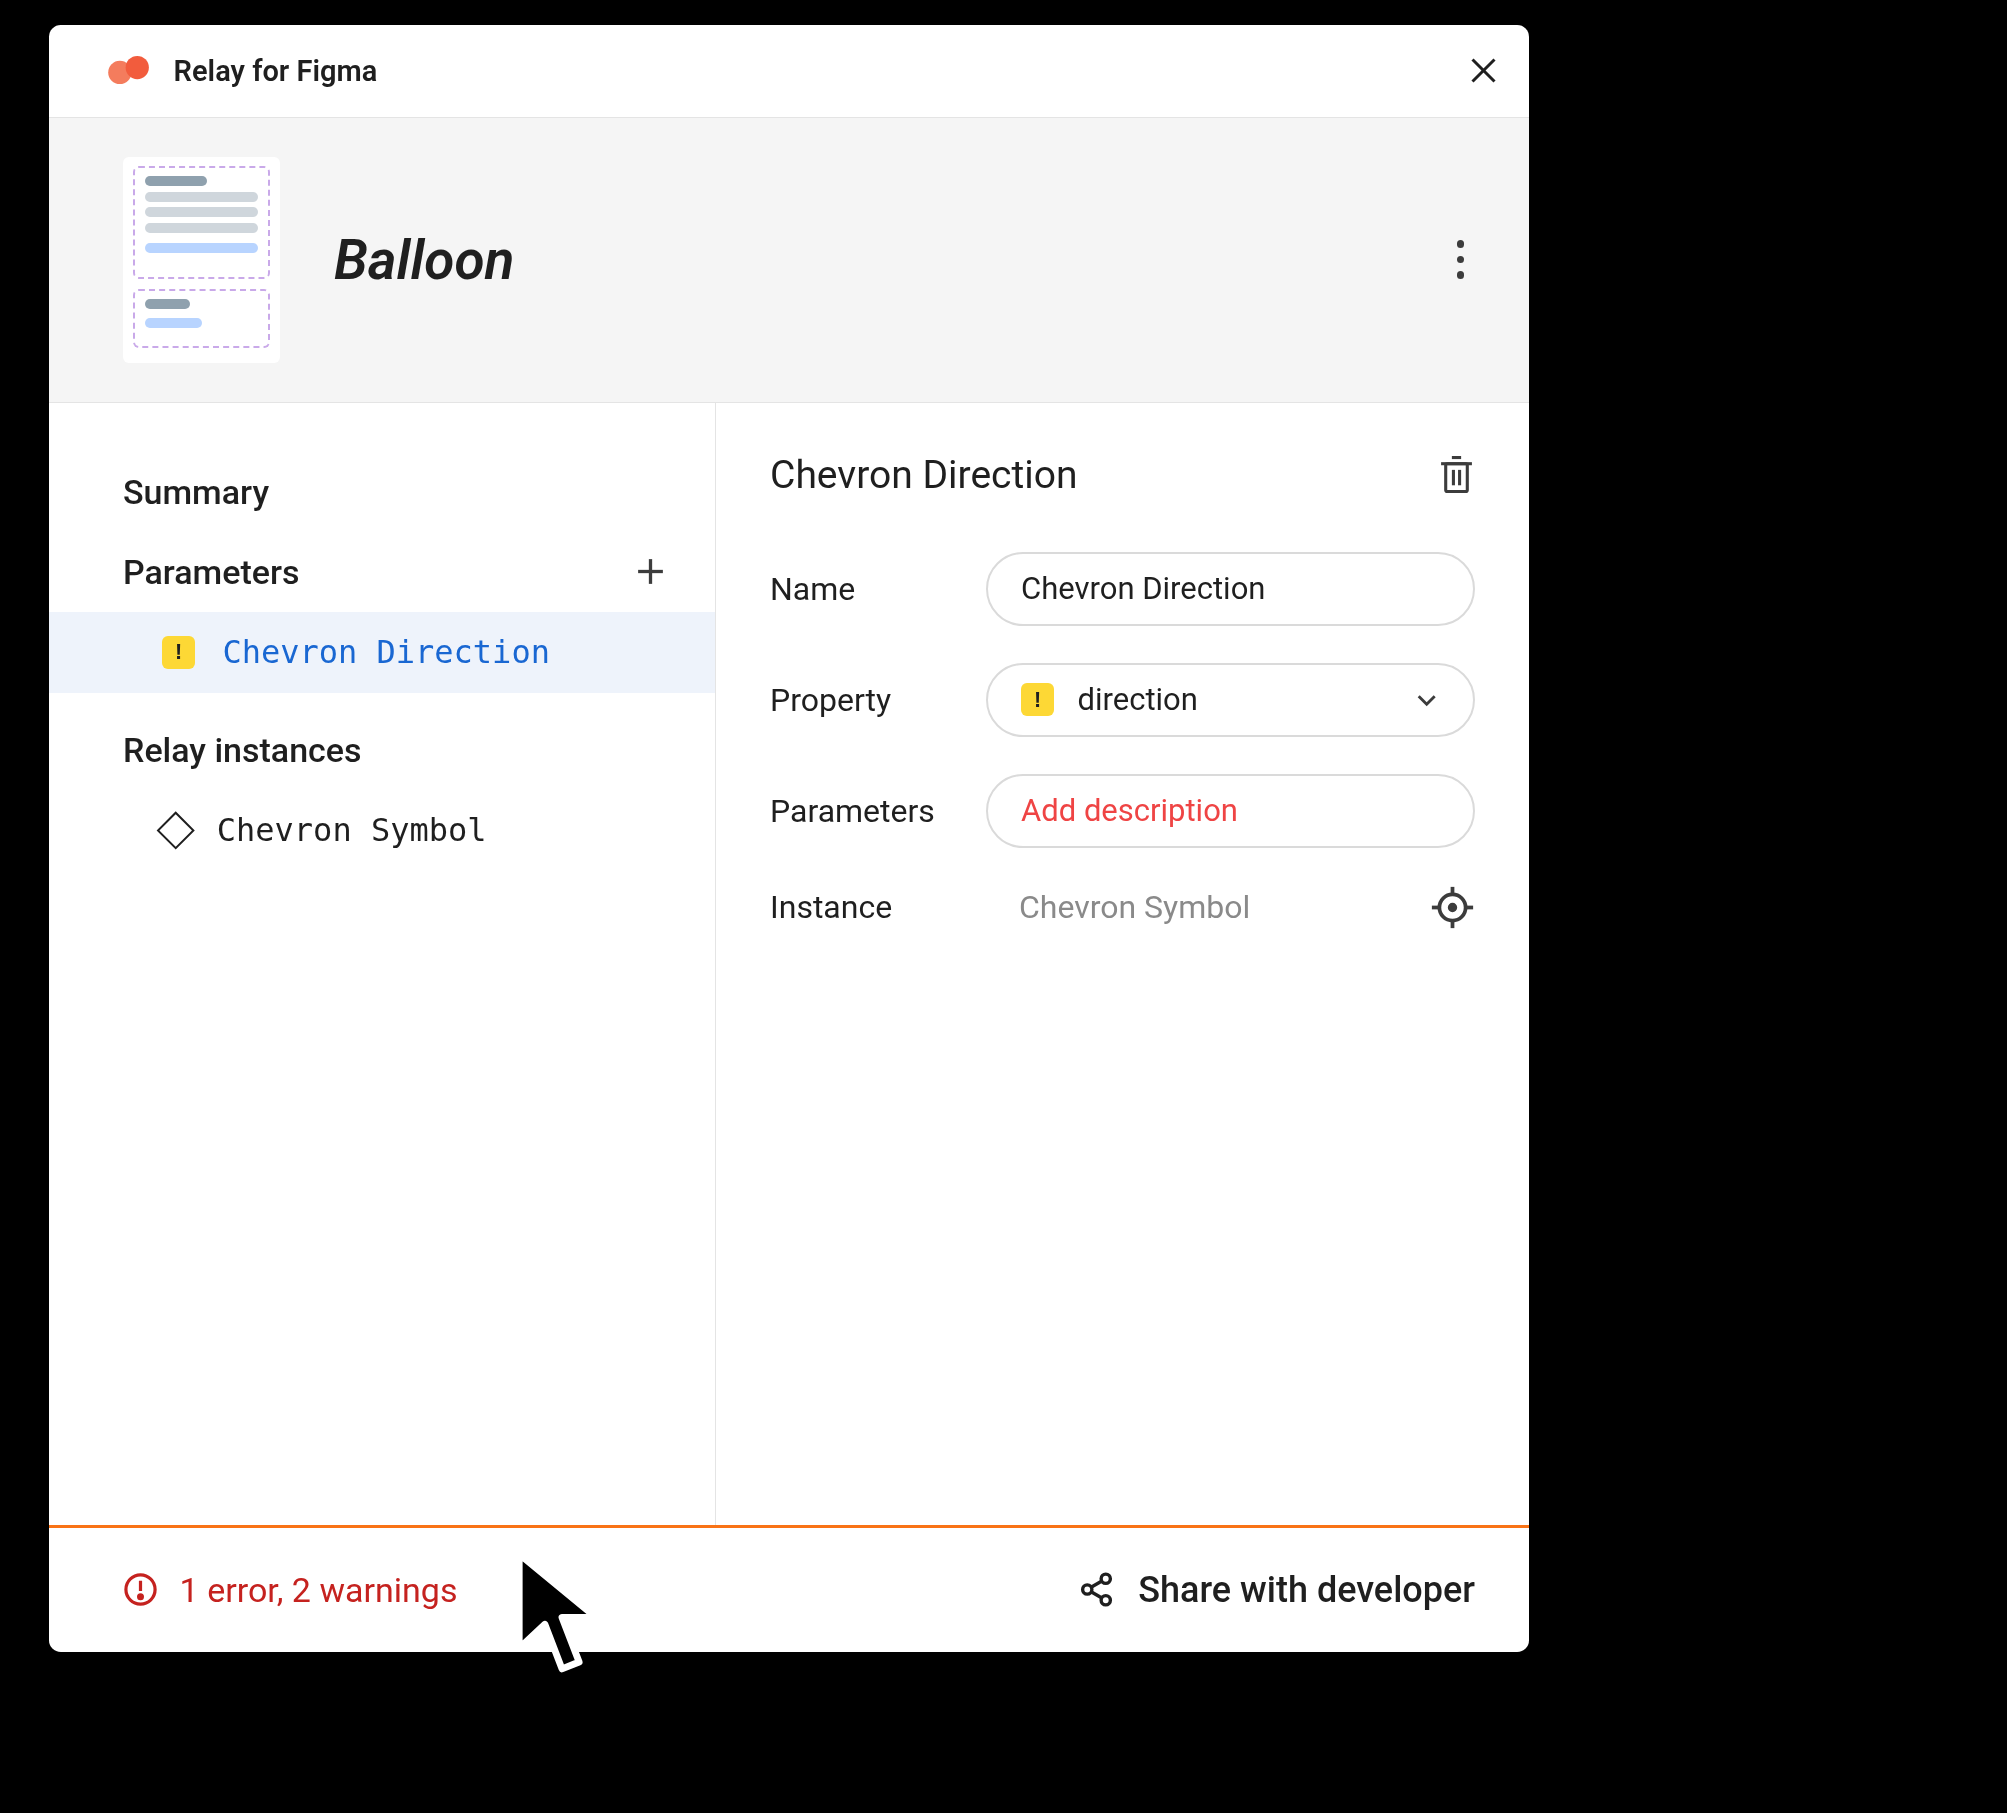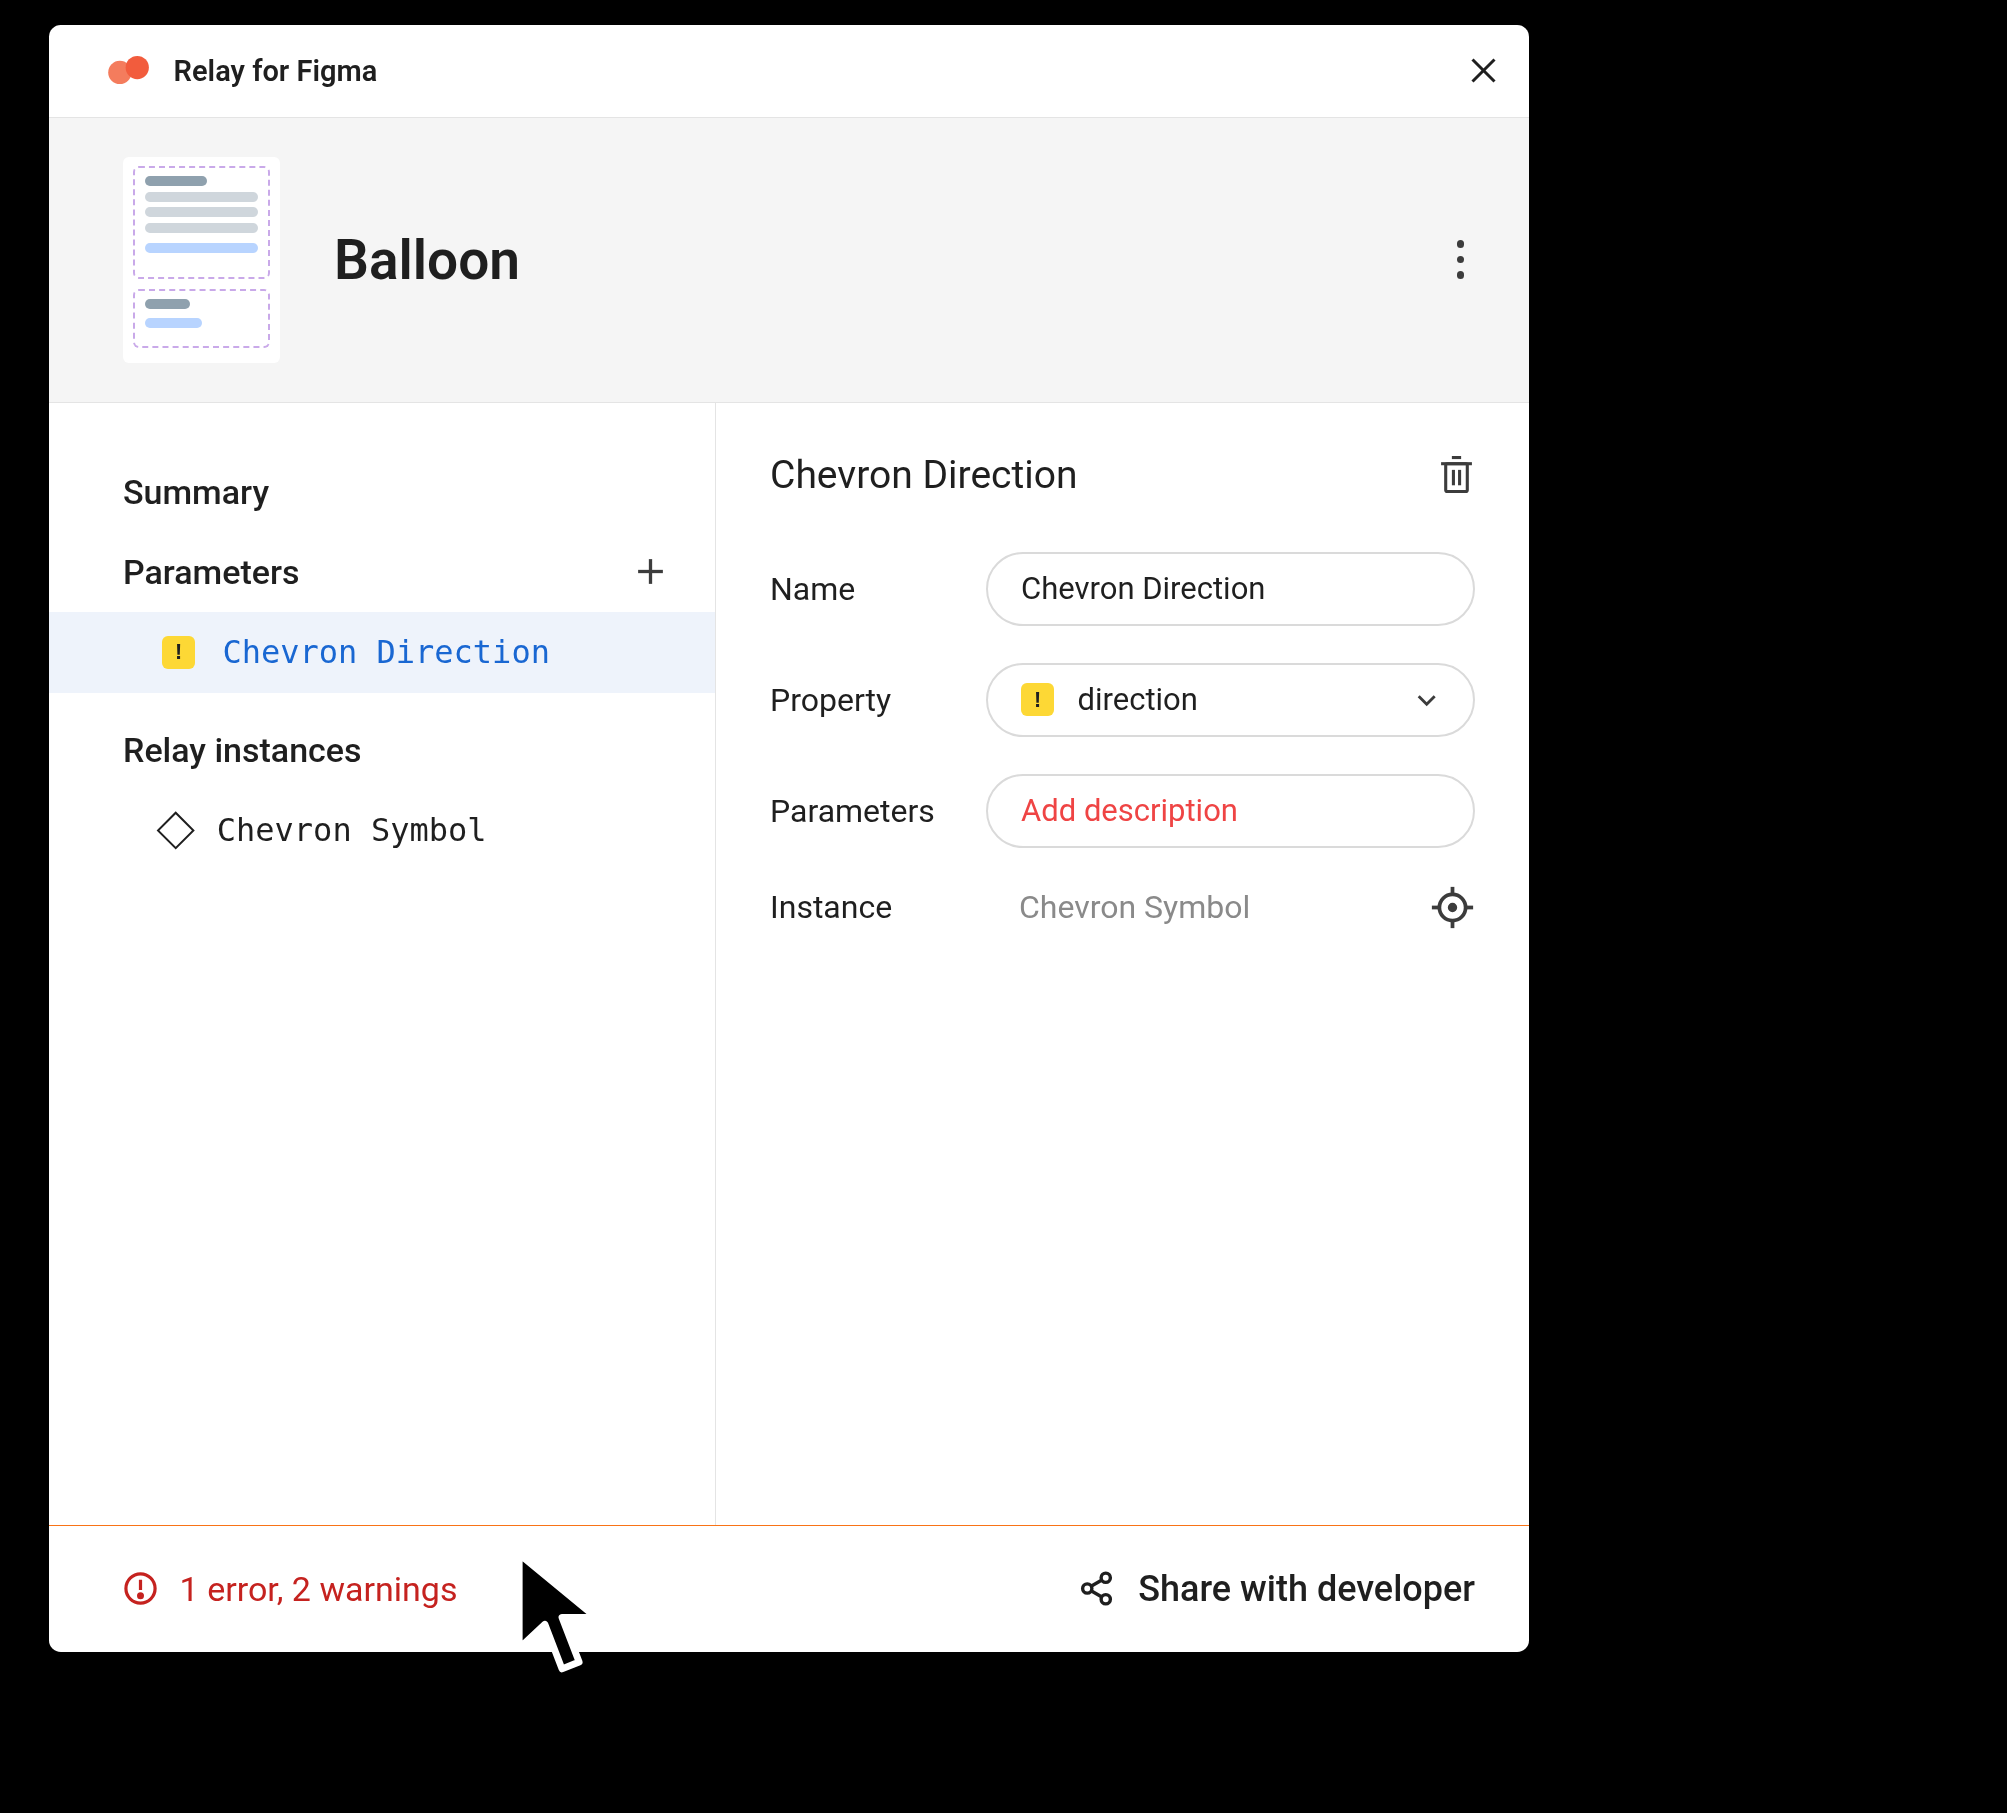--- a/index.html
+++ b/index.html
@@ -73,20 +73,21 @@
   .thumb-line { height: 9.8px; background: #cfd6dc; border-radius: 4.9px; margin-bottom:5.9px;}
   .thumb-line.short { width: 55%; background:#8fa1ae; }
   .thumb-line.blue { background:#b8d4ff; margin-top:9.8px; margin-bottom:0;}
   .thumb-line.blue.short { width:50%; background:#b8d4ff;}
   .component-name {
     font-size: 55px;
     font-weight: 600;
     color: #1f1f1f;
     margin-left: 54px;
     flex:1;
+    font-style:italic;
   }
   .kebab {
     width:39px; display:flex; flex-direction:column; align-items:center; gap:7.8px;
     cursor:pointer;
   }
   .kebab span { width:7.8px; height:7.8px; background:#3c3c3c; border-radius:50%; }
 
   
   .body {
     flex:1;
@@ -188,21 +189,21 @@
     font-size:32px;
     color:#8a8a8a;
     padding-left: 33px;
     display:flex; align-items:center;
   }
   .target { cursor:pointer; }
 
   
   .footer {
     height: 127px;
-    border-top: 1px solid #f97316;
+    border-top: 3px solid #f97316;
     display:flex; align-items:center;
     padding: 0 54px 0 74px;
   }
   .err-group {
     display:flex; align-items:center; gap:21.6px;
     color:#c5221f;
     font-size:34px;
     cursor:pointer;
   }
   .share-group {

